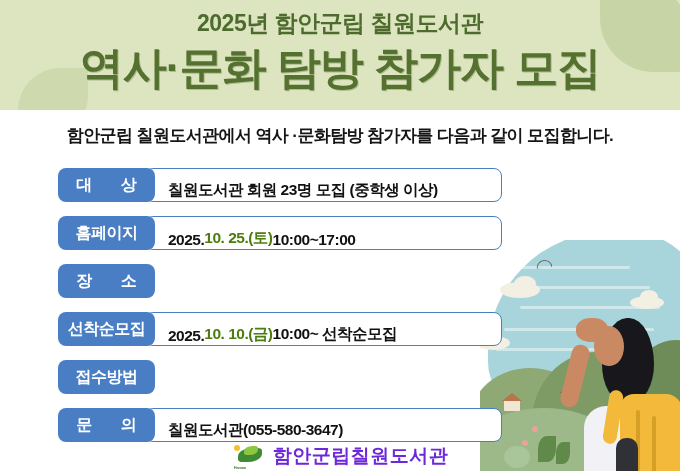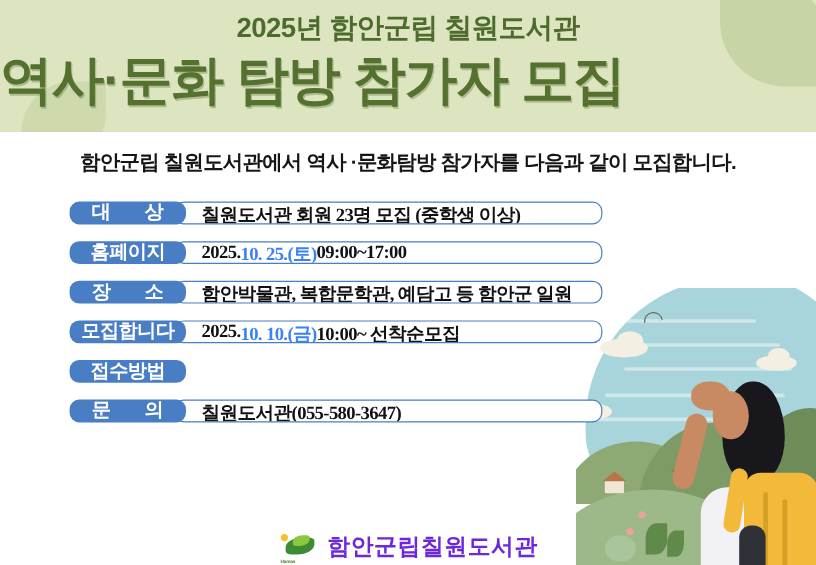--- a/index.html
+++ b/index.html
@@ -39,20 +39,21 @@
     font-weight: bold;
     color: #4e6b2e;
     letter-spacing: -0.5px;
     line-height: 30px;
     white-space: nowrap;
   }
   .header-title {
     position: absolute;
     left: 0; top: 40px;
     width: 680px;
+    text-align: center;
     font-size: 44px;
     font-weight: bold;
     color: #55712f;
     letter-spacing: -1px;
     line-height: 56px;
     white-space: nowrap;
     text-shadow: 1px 1px 0 rgba(90,110,55,0.35);
   }
   
   .band-leaf {
@@ -219,25 +220,24 @@
   }
 
   
   .rows {
     position: absolute;
     left: 58px; top: 168px;
     width: 444px;
   }
   .row {
     position: relative;
-    height: 19px;
+    height: 34px;
     margin-bottom: 14px;
     display: flex;
     align-items: stretch;
-    font-family: Liberation Serif, serif;
   }
   .row-label {
     position: relative;
     z-index: 2;
     flex: 0 0 97px;
     background: #4a7ec4;
     border-radius: 8px;
     color: #ffffff;
     font-size: 16px;
     font-weight: bold;
@@ -251,31 +251,31 @@
     text-indent: 12px;
   }
   .row-value {
     position: relative;
     flex: 1 1 auto;
     margin-left: -10px;
     background: #ffffff;
     border: 1.5px solid #4a7ec4;
     border-radius: 8px;
     display: flex;
-    align-items: flex-start;
+    align-items: flex-end;
     padding-left: 22px;
     font-size: 15.5px;
     font-weight: bold;
     color: #111111;
     letter-spacing: -0.5px;
     white-space: nowrap;
     overflow: hidden;
   }
   .row-value .hl {
-    color: #3b82f6;
+    color: #4d7c0f;
   }
 
   
   .footer {
     position: absolute;
     left: 0; top: 443px;
     width: 680px;
     display: flex;
     align-items: center;
     justify-content: center;
@@ -389,33 +389,30 @@
       <div class="row-value">
         <span>칠원도서관 회원 23명 모집 (중학생 이상)</span>
       </div>
     </div>
 
     <div class="row">
       <div class="row-label">홈페이지</div>
       <div class="row-value">
         <span>2025. </span>
           <span class="hl">10. 25.(토)</span>
-          <span> 09:00~17:00</span>
+          <span> 10:00~17:00</span>
       </div>
     </div>
 
     <div class="row">
       <div class="row-label spread">장    소</div>
-      <div class="row-value">
-        <span>함안박물관, 복합문학관, 예담고 등 함안군 일원</span>
-      </div>
-    </div>
-
-    <div class="row">
-      <div class="row-label">모집합니다</div>
+    </div>
+
+    <div class="row">
+      <div class="row-label">선착순모집</div>
       <div class="row-value">
         <span>2025. </span>
           <span class="hl">10. 10.(금)</span>
           <span> 10:00~ 선착순모집</span>
       </div>
     </div>
 
     <div class="row">
       <div class="row-label">접수방법</div>
     </div>

